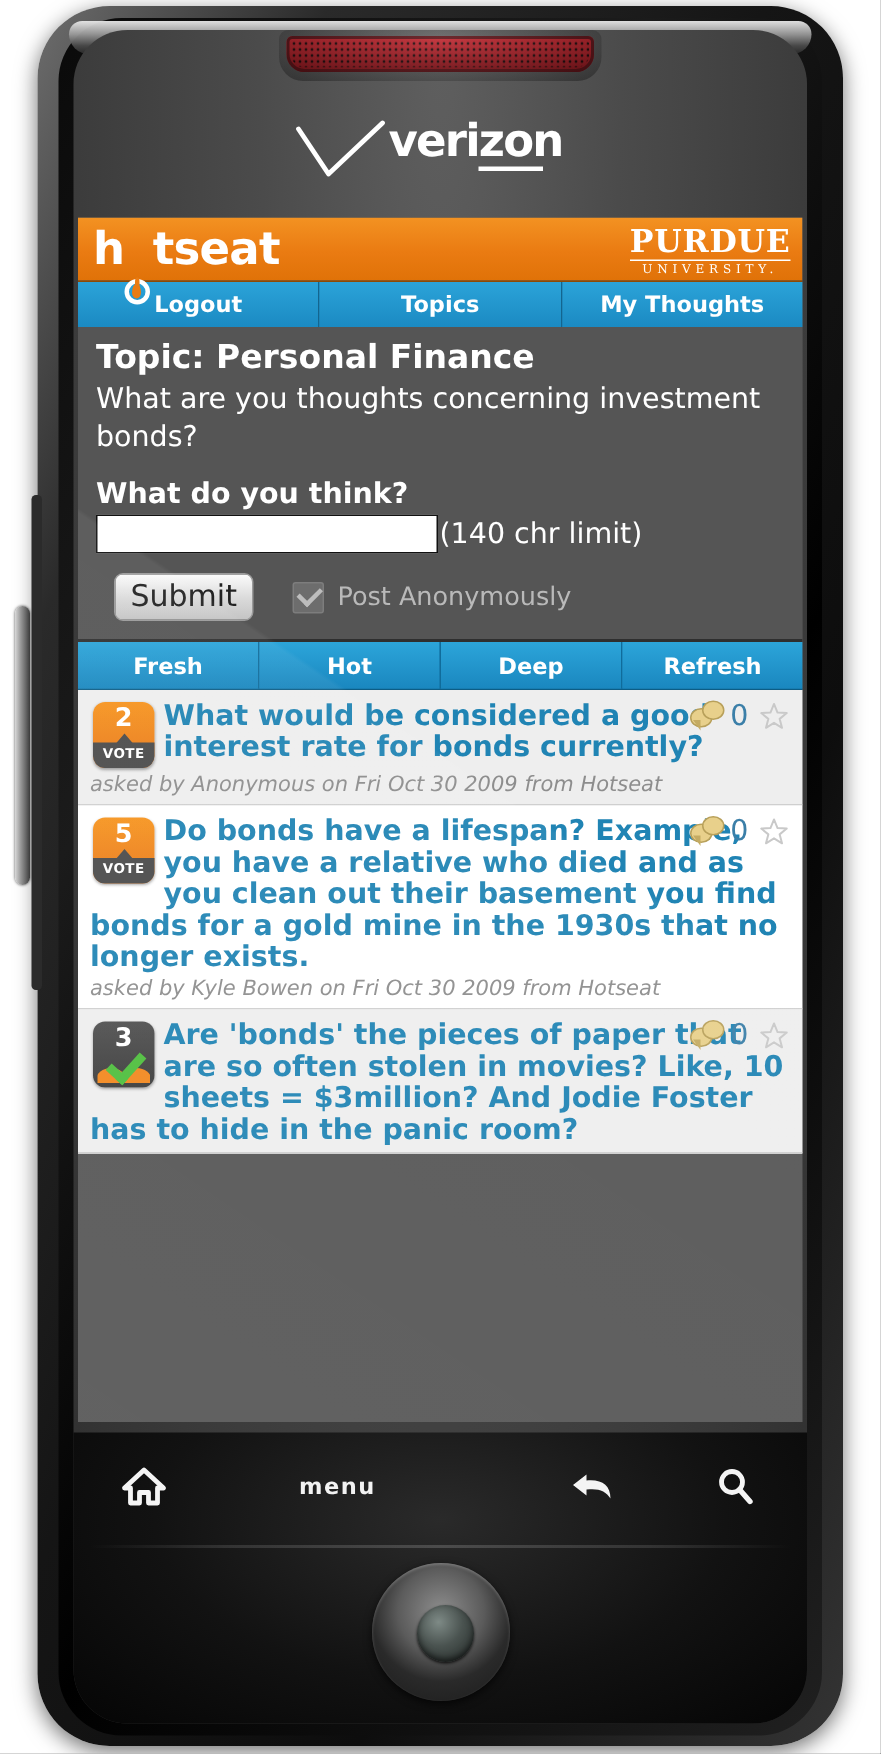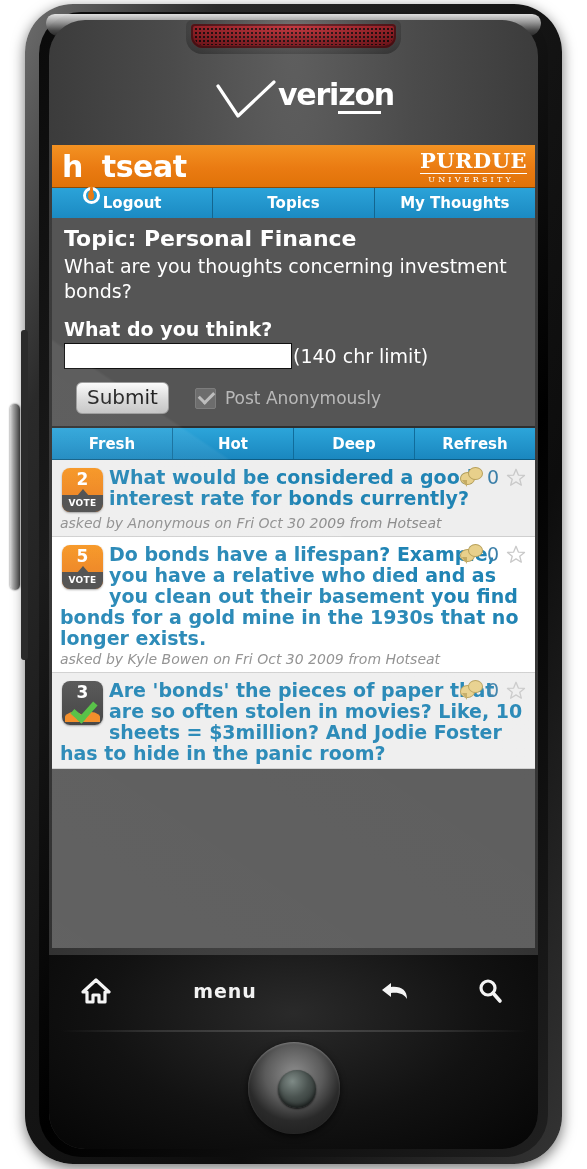--- a/index.html
+++ b/index.html
@@ -69,21 +69,21 @@
     background-size:4px 4px;
   }
   .speaker-shade{
     position:absolute;left:186px;top:20px;width:215px;height:34px;border-radius:6px 6px 16px 16px;
     background:radial-gradient(ellipse at 50% 20%,rgba(255,255,255,.12),rgba(0,0,0,.35));
     pointer-events:none;
   }
 
   
   .verizon{
-    position:absolute;left:212px;top:78px;width:190px;height:42px;color:#fff;
+    position:absolute;left:193px;top:78px;width:190px;height:42px;color:#fff;
   }
   .vz-check{position:absolute;left:4px;top:2px;}
   .vz-word{
     position:absolute;left:66px;top:-1px;font-family:"DejaVu Sans",sans-serif;
     font-size:30px;font-weight:700;letter-spacing:-1.2px;color:#fff;
   }
   .vz-underline{position:absolute;left:126px;top:33px;width:43px;height:2.5px;background:#fff;}
 
   
   .screen{
@@ -255,21 +255,21 @@
   }
 
   
   .hw-row{position:absolute;left:60px;top:968px;width:470px;height:48px;}
   .hw-btn{position:absolute;top:0;width:60px;height:46px;display:flex;align-items:center;justify-content:center;}
   .hw-home{left:6px;}
   .hw-menu{left:120px;width:90px;}
   .hw-back{left:305px;}
   .hw-search{left:400px;}
   .menu-word{
-    color:#f2f2f2;font-size:19px;font-weight:700;letter-spacing:1px;
+    color:#f2f2f2;font-size:15px;font-weight:700;letter-spacing:1px;
     font-family:"DejaVu Sans",sans-serif;text-transform:lowercase;
   }
 
   
   .trackball-well{
     position:absolute;left:248px;top:1042px;width:92px;height:92px;border-radius:50%;
     background:radial-gradient(circle at 50% 35%,#8d8d8d 0%,#5b5b5b 38%,#2a2a2a 62%,#1a1a1a 100%);
     box-shadow:0 2px 6px rgba(0,0,0,.7), inset 0 1px 2px rgba(255,255,255,.25);
   }
   .trackball{

